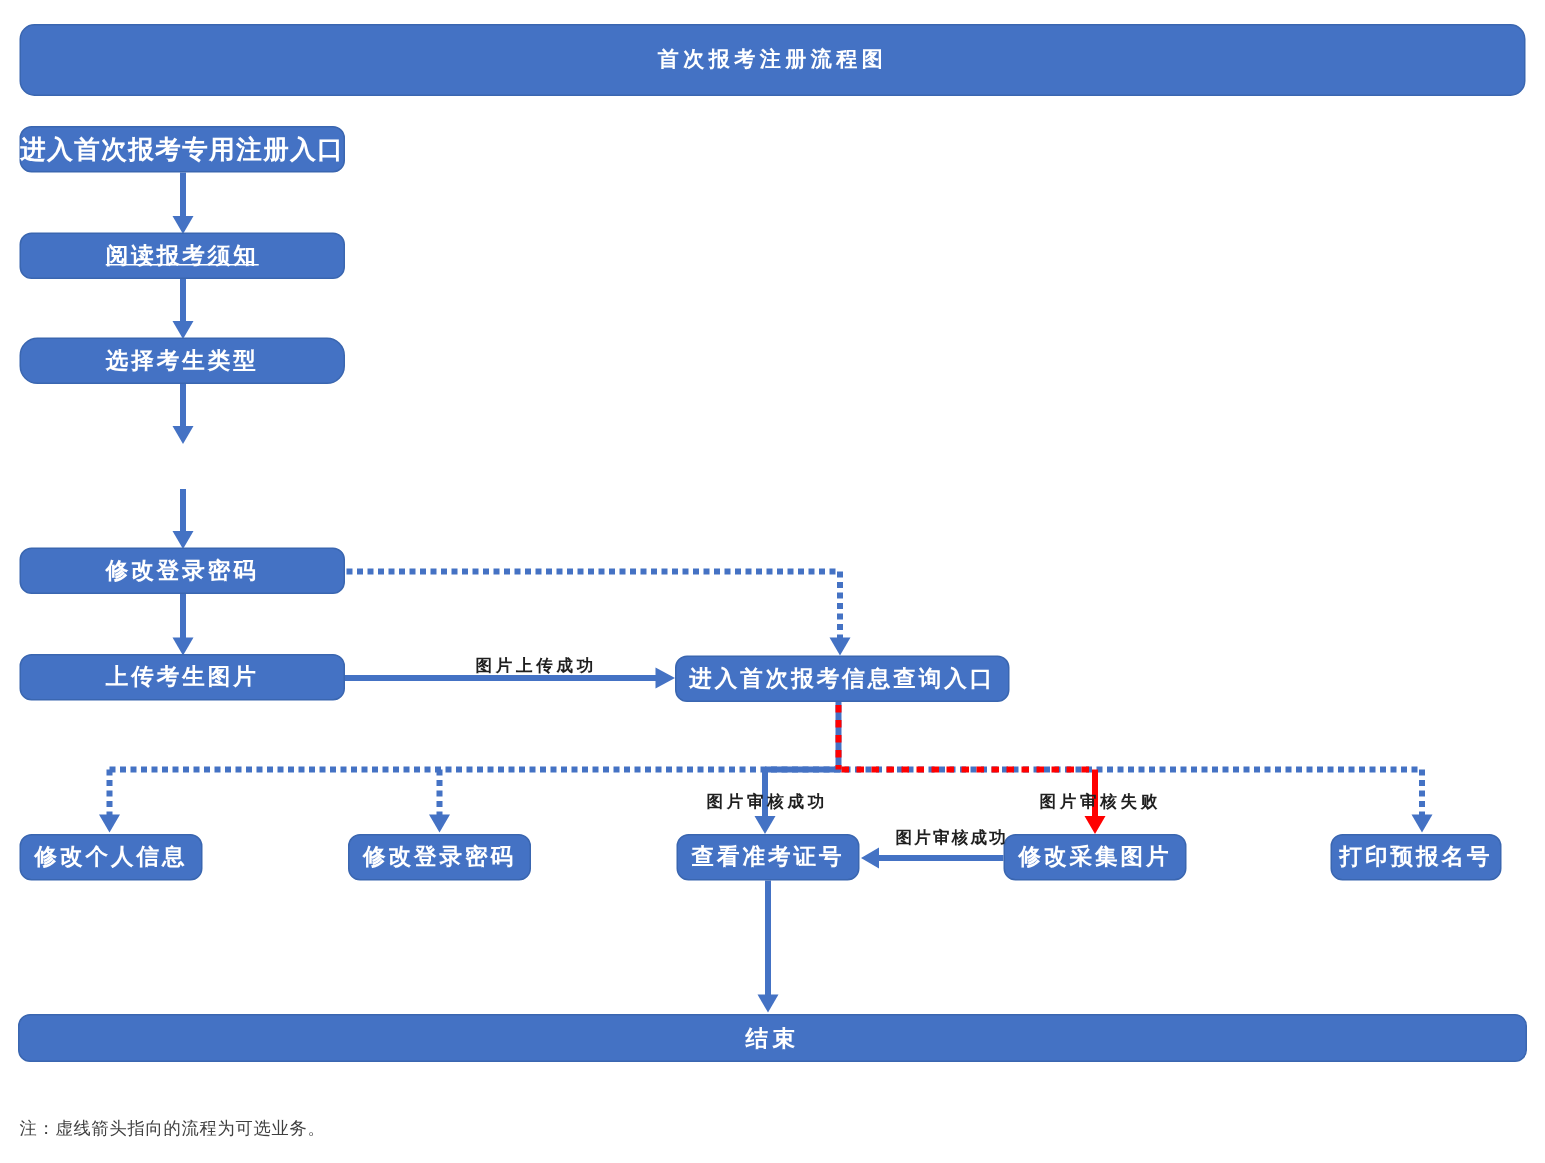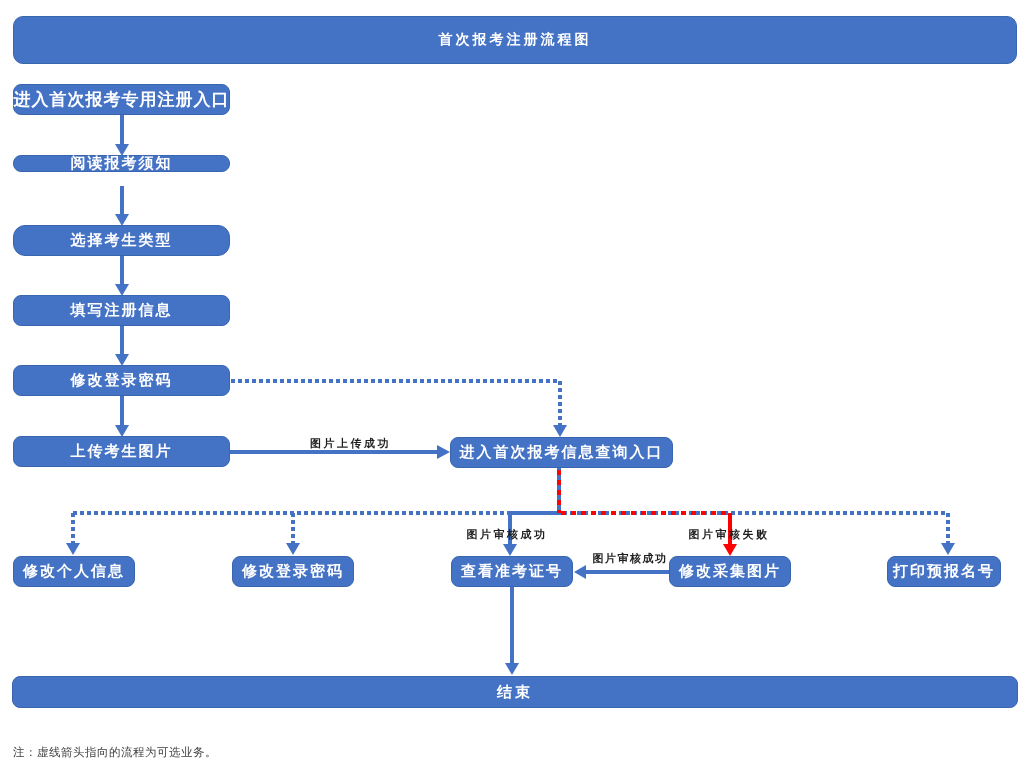--- a/index.html
+++ b/index.html
@@ -34,21 +34,21 @@
   .small-font{font-size:17px;letter-spacing:1px;}
   .end-bar{
     left:12px;top:676px;width:1006px;height:32px;
     border-radius:8px;font-size:15px;letter-spacing:3px;
   }
   .edge-label{
     position:absolute;z-index:3;
     color:#1F1F1F;
     font-size:11px;font-weight:bold;
     letter-spacing:2.5px;
-    text-align:center;
+    text-align:right;
     font-family:"Liberation Serif", serif;
     white-space:nowrap;
   }
   .note{
     position:absolute;left:13px;top:745px;z-index:2;
     color:#404040;font-size:11.5px;letter-spacing:0.5px;
     font-family:"Liberation Sans", sans-serif;
   }
   .blue-line{stroke:#4472C4;stroke-width:4;fill:none;}
   .blue-dot{stroke:#4472C4;stroke-width:4;fill:none;stroke-dasharray:4 3;}
@@ -132,23 +132,22 @@
 
     <g>
       <line class="blue-line" x1="512" y1="587" x2="512" y2="664"></line>
       <polygon class="blue-head" points="505,663 519,663 512,675"></polygon>
     </g>
   </svg>
 
   <div class="node title-bar">首次报考注册流程图</div>
 
   <div class="node small-font" style="left:13px;top:84px;width:217px;height:31px;">进入首次报考专用注册入口</div>
-  <div class="node" style="left:13px;top:155px;width:217px;height:17px;">阅读报考须知</div>
+  <div class="node" style="left:13px;top:155px;width:217px;height:31px;text-decoration:underline;">阅读报考须知</div>
   <div class="node" style="left:13px;top:225px;width:217px;height:31px;border-radius:12px;">选择考生类型</div>
-  <div class="node" style="left:13px;top:295px;width:217px;height:31px;">填写注册信息</div>
   <div class="node" style="left:13px;top:365px;width:217px;height:31px;">修改登录密码</div>
   <div class="node" style="left:13px;top:436px;width:217px;height:31px;">上传考生图片</div>
 
   <div class="node" style="left:450px;top:437px;width:223px;height:31px;">进入首次报考信息查询入口</div>
 
   <div class="node" style="left:13px;top:556px;width:122px;height:31px;">修改个人信息</div>
   <div class="node" style="left:232px;top:556px;width:122px;height:31px;">修改登录密码</div>
   <div class="node" style="left:451px;top:556px;width:122px;height:31px;">查看准考证号</div>
   <div class="node" style="left:669px;top:556px;width:122px;height:31px;">修改采集图片</div>
   <div class="node" style="left:887px;top:556px;width:114px;height:31px;">打印预报名号</div>

